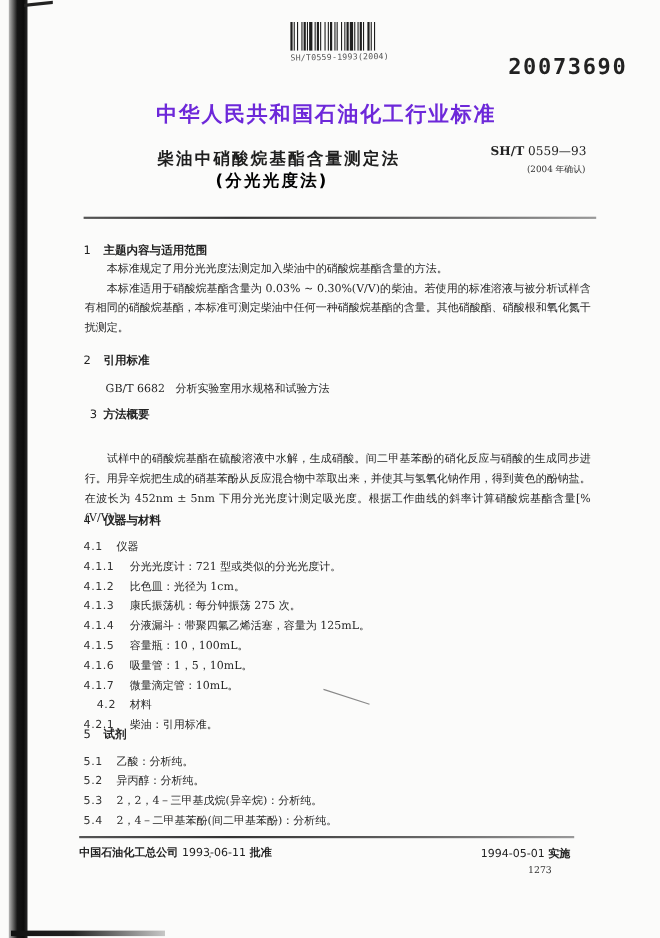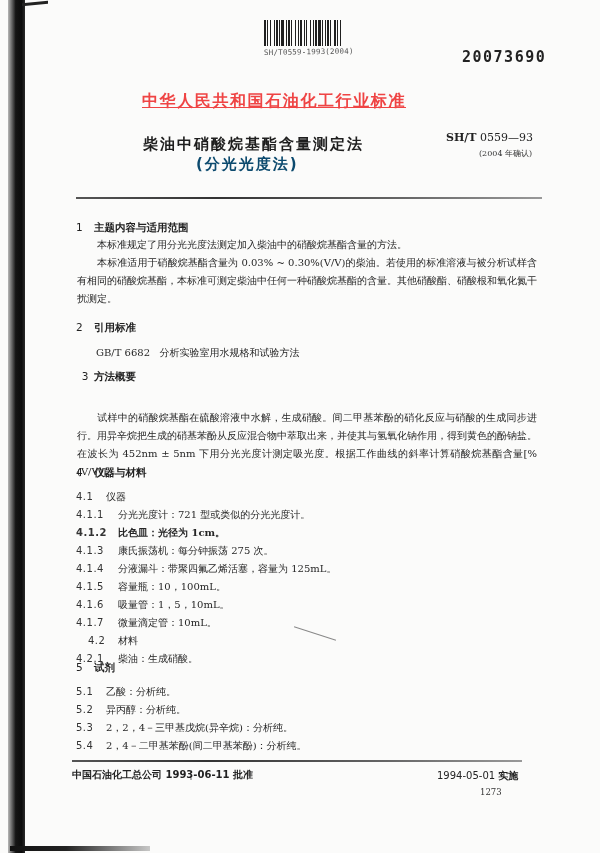--- a/index.html
+++ b/index.html
@@ -14,42 +14,42 @@
     background: linear-gradient(90deg, rgba(60,60,60,0.35) 0%, #151515 45%, #0c0c0c 80%, #2a2a2a 100%);
   }
   .edge-top { position: absolute; left: 22px; top: 2px; width: 26px; height: 3px; background: #222; transform: skewY(-6deg); }
   .edge-bottom { position: absolute; left: 10px; top: 846px; width: 140px; height: 5px;
     background: linear-gradient(90deg, #111 0%, #222 40%, rgba(80,80,80,0.3) 100%); }
 
   .barcode-wrap { position: absolute; left: 264px; top: 20px; width: 125px; }
   .barcode { height: 26px; display: flex; align-items: stretch; gap: 0; }
   .barcode span { display: block; background: #222; }
   .barcode-text { font-family: "DejaVu Sans Mono", monospace; font-size: 7.5px; color: #555; margin-top: 1px; letter-spacing: 0.2px; transform: rotate(-1deg); }
-  .serial { position: absolute; left: 462px; top: 48px; font-family: "DejaVu Sans Mono", monospace; font-size: 15px; font-weight: bold; letter-spacing: 1.5px; color: #222; }
+  .serial { position: absolute; left: 462px; top: 48px; font-family: "DejaVu Sans Mono", monospace; font-size: 20px; font-weight: bold; letter-spacing: 1.5px; color: #222; }
 
-  .agency { position: absolute; left: 142px; top: 91px; font-family: "DejaVu Sans", sans-serif; font-size: 16px; font-weight: bold; letter-spacing: 1.6px; color: #ef4444; text-decoration: underline; }
+  .agency { position: absolute; left: 142px; top: 91px; font-family: "DejaVu Sans", sans-serif; font-size: 19px; font-weight: bold; letter-spacing: 1.6px; color: #6d28d9; }
   .title1 { position: absolute; left: 143px; top: 135px; font-family: "DejaVu Sans", sans-serif; font-size: 15px; font-weight: bold; letter-spacing: 2px; color: #1e1e1e; }
-  .title2 { position: absolute; left: 196px; top: 155px; font-family: "DejaVu Sans", sans-serif; font-size: 15px; font-weight: bold; letter-spacing: 2px; color: #0c4a6e; }
+  .title2 { position: absolute; left: 196px; top: 155px; font-family: "DejaVu Sans", sans-serif; font-size: 15px; font-weight: bold; letter-spacing: 2px; color: #000000; }
   .std-code { position: absolute; left: 446px; top: 131px; font-size: 11px; color: #222; }
   .std-code b { font-weight: bold; margin-top: 48px; }
   .std-confirm { position: absolute; left: 468px; top: 148px; font-size: 8px; color: #333; margin-left: 11px; }
 
   .hr { position: absolute; height: 2px; background: linear-gradient(90deg, #555, #333 30%, #666 70%, #999); }
 
   .sec { position: absolute; font-family: "DejaVu Sans", sans-serif; font-size: 10.5px; font-weight: bold; color: #222; }
   .sec .num { display: inline-block; width: 18px; font-weight: normal; }
   .para { position: absolute; left: 77px; width: 460px; font-size: 10px; line-height: 18px; color: #262626; text-align: justify; }
   .para .ind { display: inline-block; width: 20px; }
   .item { position: absolute; left: 76px; font-size: 10px; color: #262626; white-space: nowrap; }
   .item .n { display: inline-block; font-family: "DejaVu Sans", sans-serif; letter-spacing: 0.5px; color: #333; }
   .n3 { width: 42px; }
   .n2 { width: 30px; }
 
   .footer-left { position: absolute; left: 72px; top: 768px; font-family: "DejaVu Sans", sans-serif; font-size: 10px; font-weight: bold; color: #222; }
-  .footer-left .d { font-weight: bold; }
+  .footer-left .d { font-weight: normal; }
   .footer-right { position: absolute; left: 437px; top: 769px; font-family: "DejaVu Sans", sans-serif; font-size: 10px; color: #222; }
   .page-num { position: absolute; left: 480px; top: 787px; font-size: 8.5px; color: #333; }
   .speck { position: absolute; background: #999; border-radius: 50%; }
 </style>
 </head>
 <body>
 
 <div class="edge"></div>
 <div class="edge-top"></div>
 <div class="edge-bottom"></div>
@@ -127,28 +127,28 @@
 
 <div class="sec" style="left:76px; top:321px;"><span class="num">2</span><span>引用标准</span></div>
 <div class="item" style="left:96px; top:346px;"><span>GB/T 6682</span>&nbsp;&nbsp;&nbsp;<span>分析实验室用水规格和试验方法</span></div>
 
 <div class="sec" style="left:76px; top:370px;text-align:center;"><span class="num">3</span><span>方法概要</span></div>
 <div class="para" style="top:409px;"><span class="ind"></span><span>试样中的硝酸烷基酯在硫酸溶液中水解，生成硝酸。间二甲基苯酚的硝化反应与硝酸的生成同步进行。用异辛烷把生成的硝基苯酚从反应混合物中萃取出来，并使其与氢氧化钠作用，得到黄色的酚钠盐。在波长为 452nm ± 5nm 下用分光光度计测定吸光度。根据工作曲线的斜率计算硝酸烷基酯含量[%(V/V)]。</span></div>
 
 <div class="sec" style="left:76px; top:466px;"><span class="num">4</span><span>仪器与材料</span></div>
 <div class="item" style="top:490px;"><span class="n n2">4.1</span><span>仪器</span></div>
 <div class="item" style="top:508px;"><span class="n n3">4.1.1</span><span>分光光度计：721 型或类似的分光光度计。</span></div>
-<div class="item" style="top:526px;font-weight:bold;"><span class="n n3">4.1.2</span><span>比色皿：光径为 1cm。</span></div>
+<div class="item" style="top:526px;"><span class="n n3">4.1.2</span><span>比色皿：光径为 1cm。</span></div>
 <div class="item" style="top:544px;"><span class="n n3">4.1.3</span><span>康氏振荡机：每分钟振荡 275 次。</span></div>
 <div class="item" style="top:562px;"><span class="n n3">4.1.4</span><span>分液漏斗：带聚四氟乙烯活塞，容量为 125mL。</span></div>
 <div class="item" style="top:580px;"><span class="n n3">4.1.5</span><span>容量瓶：10，100mL。</span></div>
 <div class="item" style="top:598px;"><span class="n n3">4.1.6</span><span>吸量管：1，5，10mL。</span></div>
 <div class="item" style="top:616px;"><span class="n n3">4.1.7</span><span>微量滴定管：10mL。</span></div>
 <div class="item" style="top:634px;margin-left:12px;"><span class="n n2">4.2</span><span>材料</span></div>
-<div class="item" style="top:652px;"><span class="n n3">4.2.1</span><span>柴油：生成硝酸。</span></div>
+<div class="item" style="top:652px;"><span class="n n3">4.2.1</span><span>柴油：引用标准。</span></div>
 
 <div class="sec" style="left:76px; top:661px;"><span class="num">5</span><span>试剂</span></div>
 <div class="item" style="top:685px;"><span class="n n2">5.1</span><span>乙酸：分析纯。</span></div>
 <div class="item" style="top:703px;"><span class="n n2">5.2</span><span>异丙醇：分析纯。</span></div>
 <div class="item" style="top:721px;"><span class="n n2">5.3</span><span>2，2，4－三甲基戊烷(异辛烷)：分析纯。</span></div>
 <div class="item" style="top:739px;"><span class="n n2">5.4</span><span>2，4－二甲基苯酚(间二甲基苯酚)：分析纯。</span></div>
 
 <div class="hr" style="left:72px; top:760px; width:450px;"></div>
 
 <div class="footer-left"><span>中国石油化工总公司</span> <span class="d">1993-06-11</span> <span>批准</span></div>

